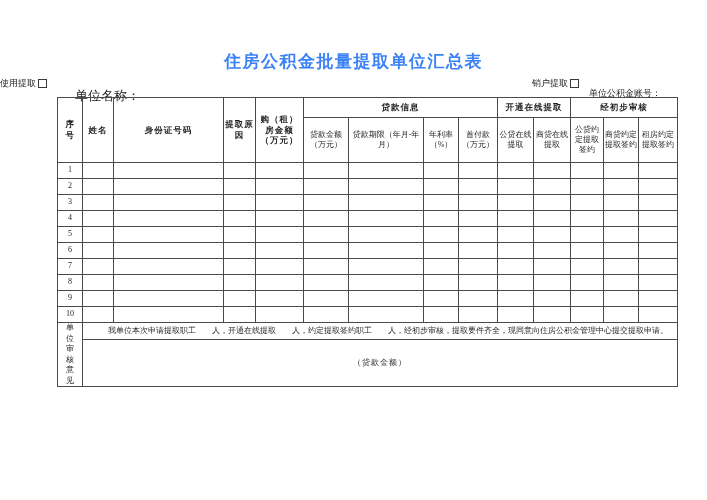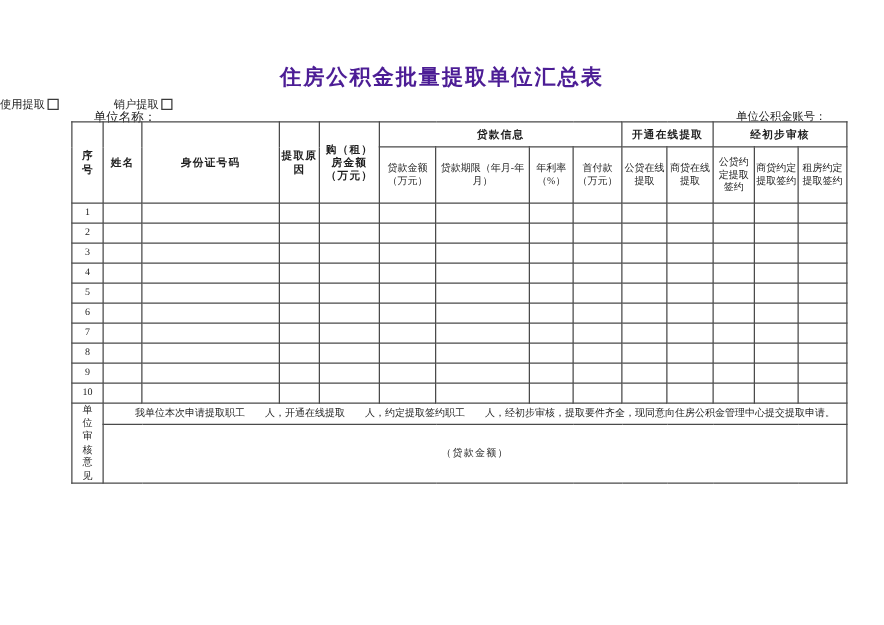--- a/index.html
+++ b/index.html
@@ -1,25 +1,25 @@
 <!DOCTYPE html>
 <html><head>
 <meta charset="utf-8">
 <style>
   html,body{margin:0;padding:0;background:#ffffff;}
   .page{position:relative;width:707px;height:500px;background:#ffffff;overflow:hidden;
         font-family:"Liberation Serif","DejaVu Serif",serif;color:#1e1e1e;}
   .title{position:absolute;top:50px;left:0;width:707px;text-align:center;
-         font-size:17px;font-weight:bold;letter-spacing:1.5px;color:#4c1d95;
+         font-size:17px;font-weight:bold;letter-spacing:1.5px;color:#3b82f6;
          font-family:"Liberation Sans","DejaVu Sans",sans-serif;}
   .chk-row{position:absolute;top:77px;left:0;width:579px;display:flex;
-           justify-content:flex-start;gap:44px;font-size:9px;}
+           justify-content:space-between;gap:44px;font-size:9px;}
   .chk{display:flex;align-items:center;}
   .box{display:inline-block;width:7px;height:7px;border:1px solid #3a3a3a;margin-left:2px;}
-  .unit-name{position:absolute;left:75px;top:87px;font-size:10px;}
+  .unit-name{position:absolute;left:75px;top:87px;font-size:13px;}
   .unit-acct{position:absolute;left:545px;top:87px;font-size:9px;margin-left:44px;}
 
   table.main{position:absolute;left:57px;top:97px;width:620px;border-collapse:collapse;
              table-layout:fixed;}
   table.main th,table.main td{border:1px solid #4a4a4a;padding:0 1px;font-weight:normal;
              font-size:8px;line-height:1.28;text-align:center;vertical-align:middle;
              overflow:hidden;}
   tr.grp{height:20px;}
   tr.grp th{font-size:8.5px;letter-spacing:1px;font-weight:bold;}
   tr.sub{height:45px;}

